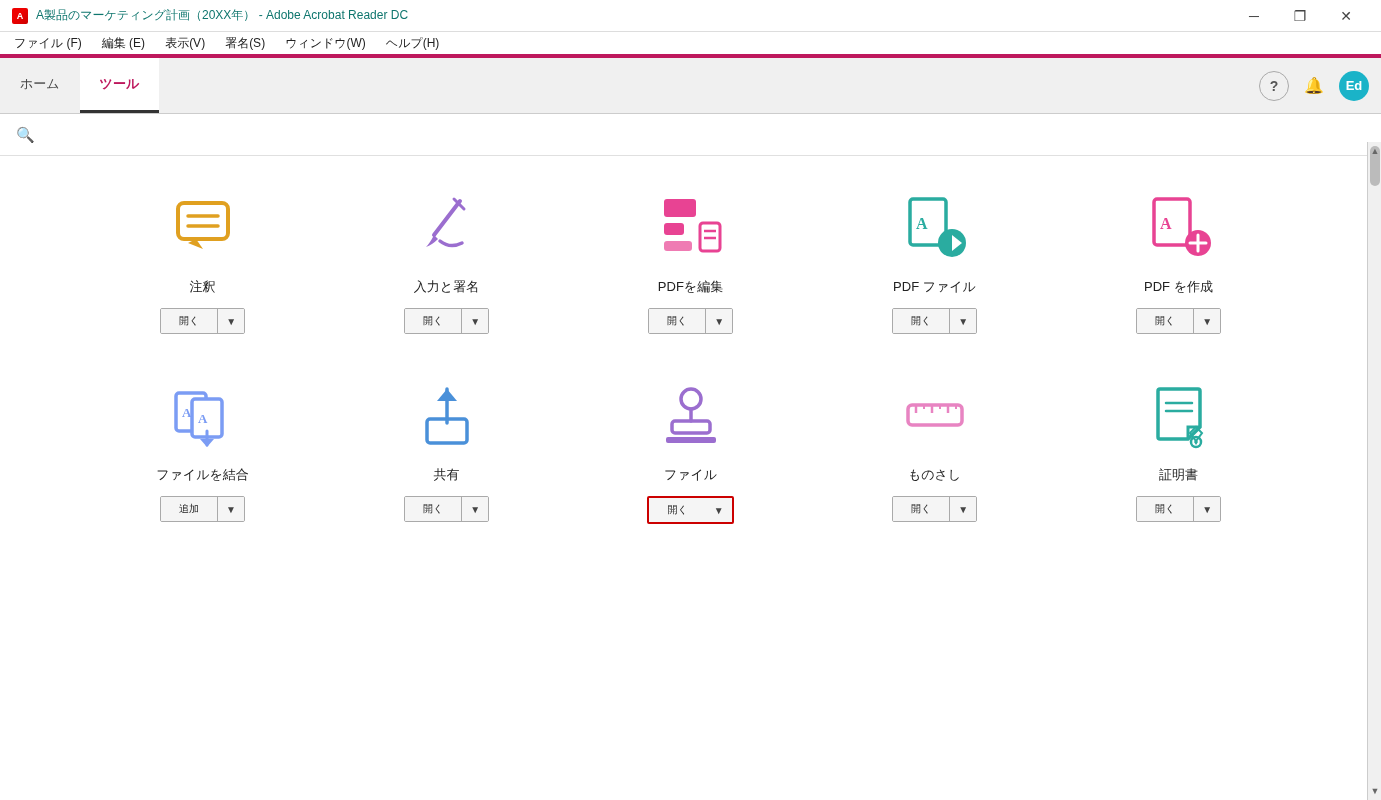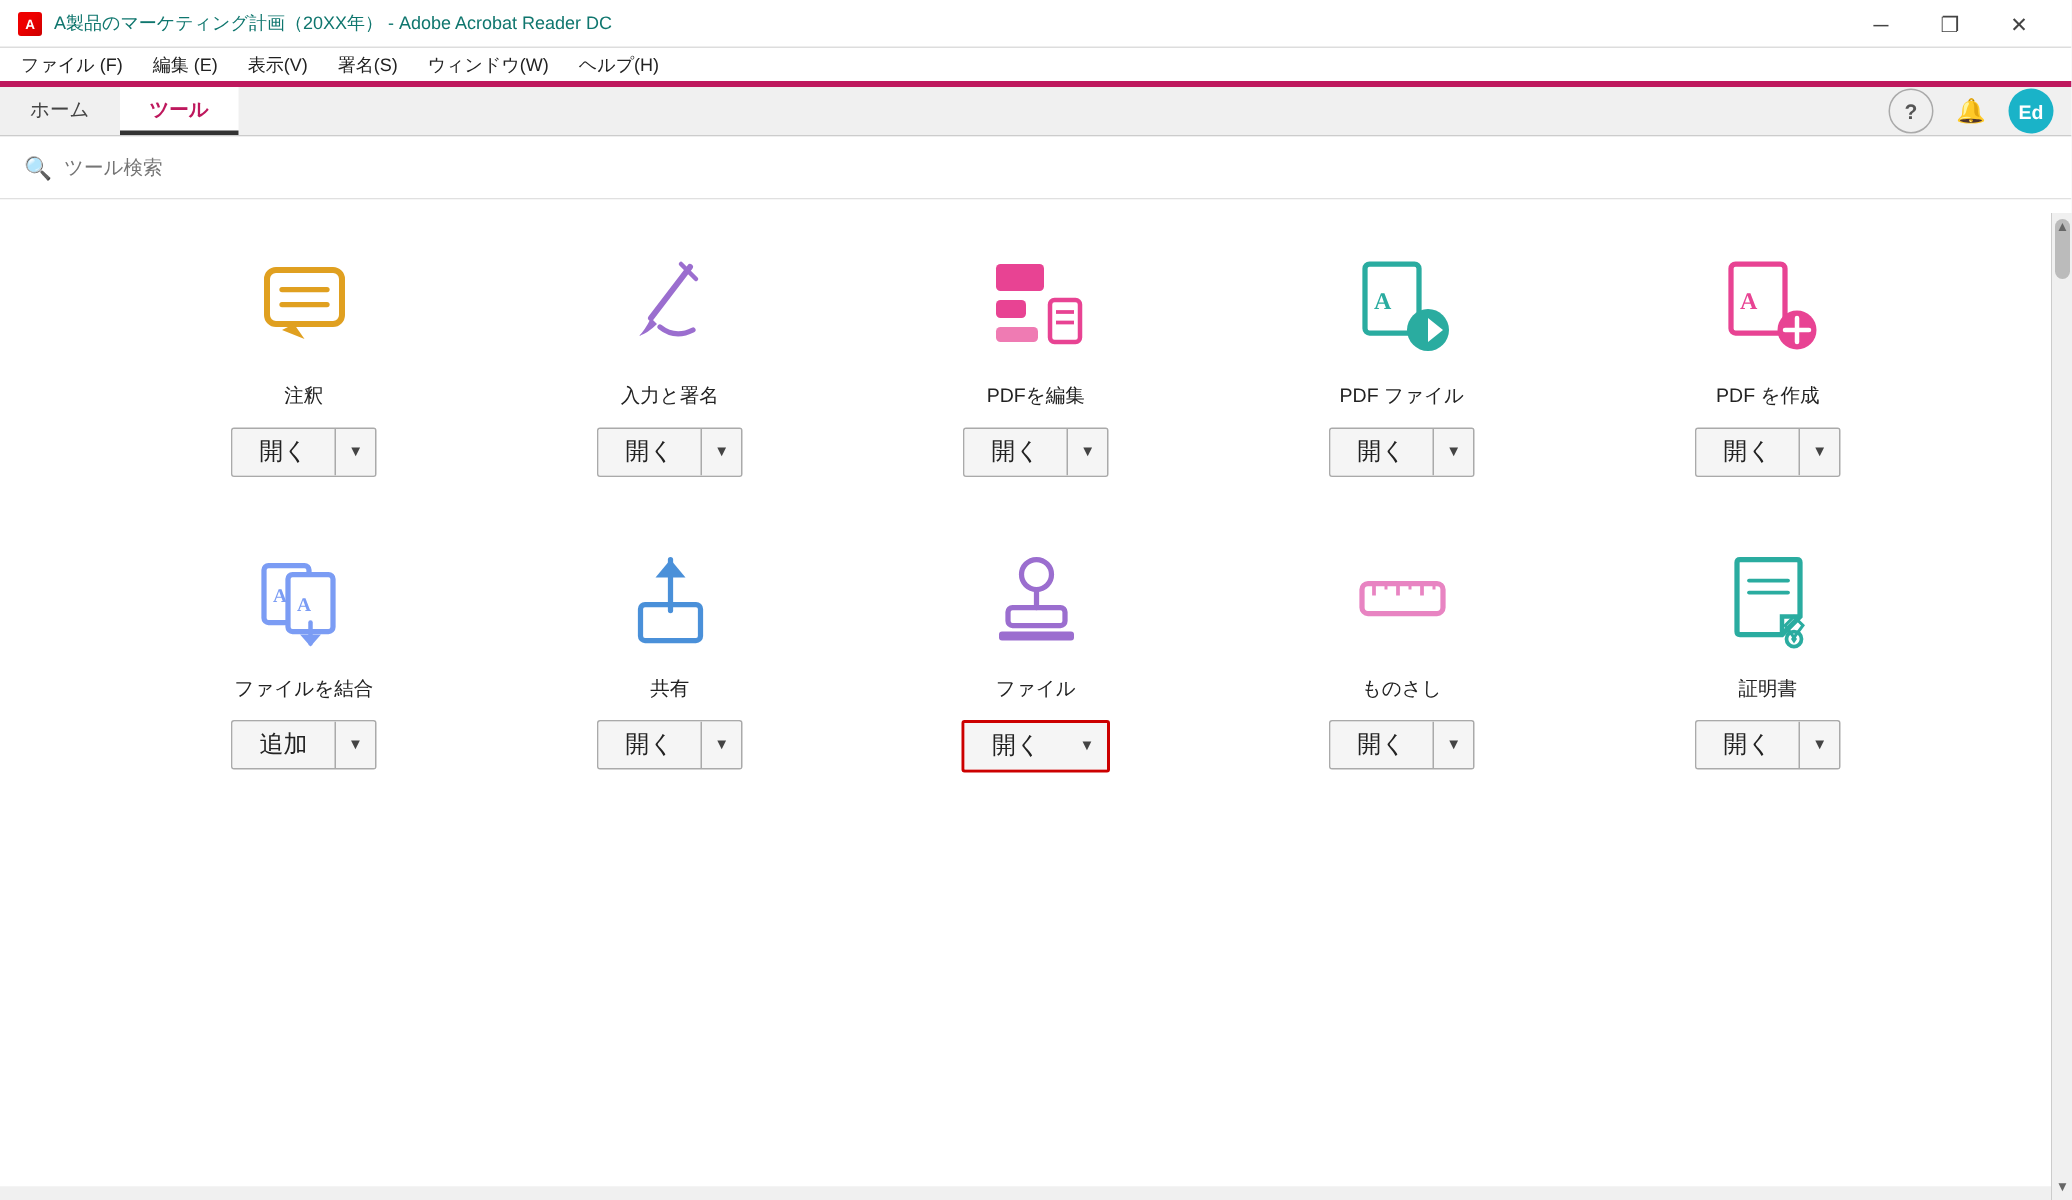--- a/index.html
+++ b/index.html
@@ -44,21 +44,21 @@
     }
     .menu-item {
       padding: 2px 10px;
       cursor: pointer;
       color: #222;
       border-radius: 2px;
     }
 
     
     .tab-bar {
-      height: 33px;
+      height: 56px;
       background: #f0f0f0;
       display: flex;
       align-items: stretch;
       border-bottom: 1px solid #ccc;
     }
     .tab {
       display: flex;
       align-items: center;
       padding: 0 20px;
       font-size: 13px;
@@ -151,21 +151,21 @@
     }
     .tool-button-row {
       display: flex;
       align-items: stretch;
       border: 1px solid #aaa;
       border-radius: 2px;
       overflow: hidden;
     }
     .tool-btn-main {
       padding: 5px 18px;
-      font-size: 16px;
+      font-size: 10px;
       background: #f5f5f5;
       color: #222;
       border: none;
       cursor: pointer;
       border-right: 1px solid #aaa;
     }
     .tool-btn-dropdown {
       padding: 5px 8px;
       background: #f5f5f5;
       border: none;
@@ -220,21 +220,20 @@
   </div>
   <div class="tab-right-actions">
     <div class="tab-action-btn" style="border:1px solid #aaa; border-radius:50%; font-size:14px; font-weight:bold; color:#555;">?</div>
     <div class="tab-action-btn">🔔</div>
     <div class="tab-action-btn avatar">Ed</div>
   </div>
 </div>
 
 <div class="search-bar">
   <span class="search-icon">🔍</span>
-  <input class="search-input" type="text" placeholder="ツール検索" style="">
 </div>
 
 <div class="content-area">
   <div class="tool-grid">
 
     <div class="tool-card">
       <div class="tool-icon-area">
         <svg width="70" height="70" viewBox="0 0 70 70">
           <rect x="10" y="12" width="50" height="36" rx="6" ry="6" fill="none" stroke="#e0a020" stroke-width="4"></rect>
           <line x1="20" y1="25" x2="50" y2="25" stroke="#e0a020" stroke-width="3.5" stroke-linecap="round"></line>

